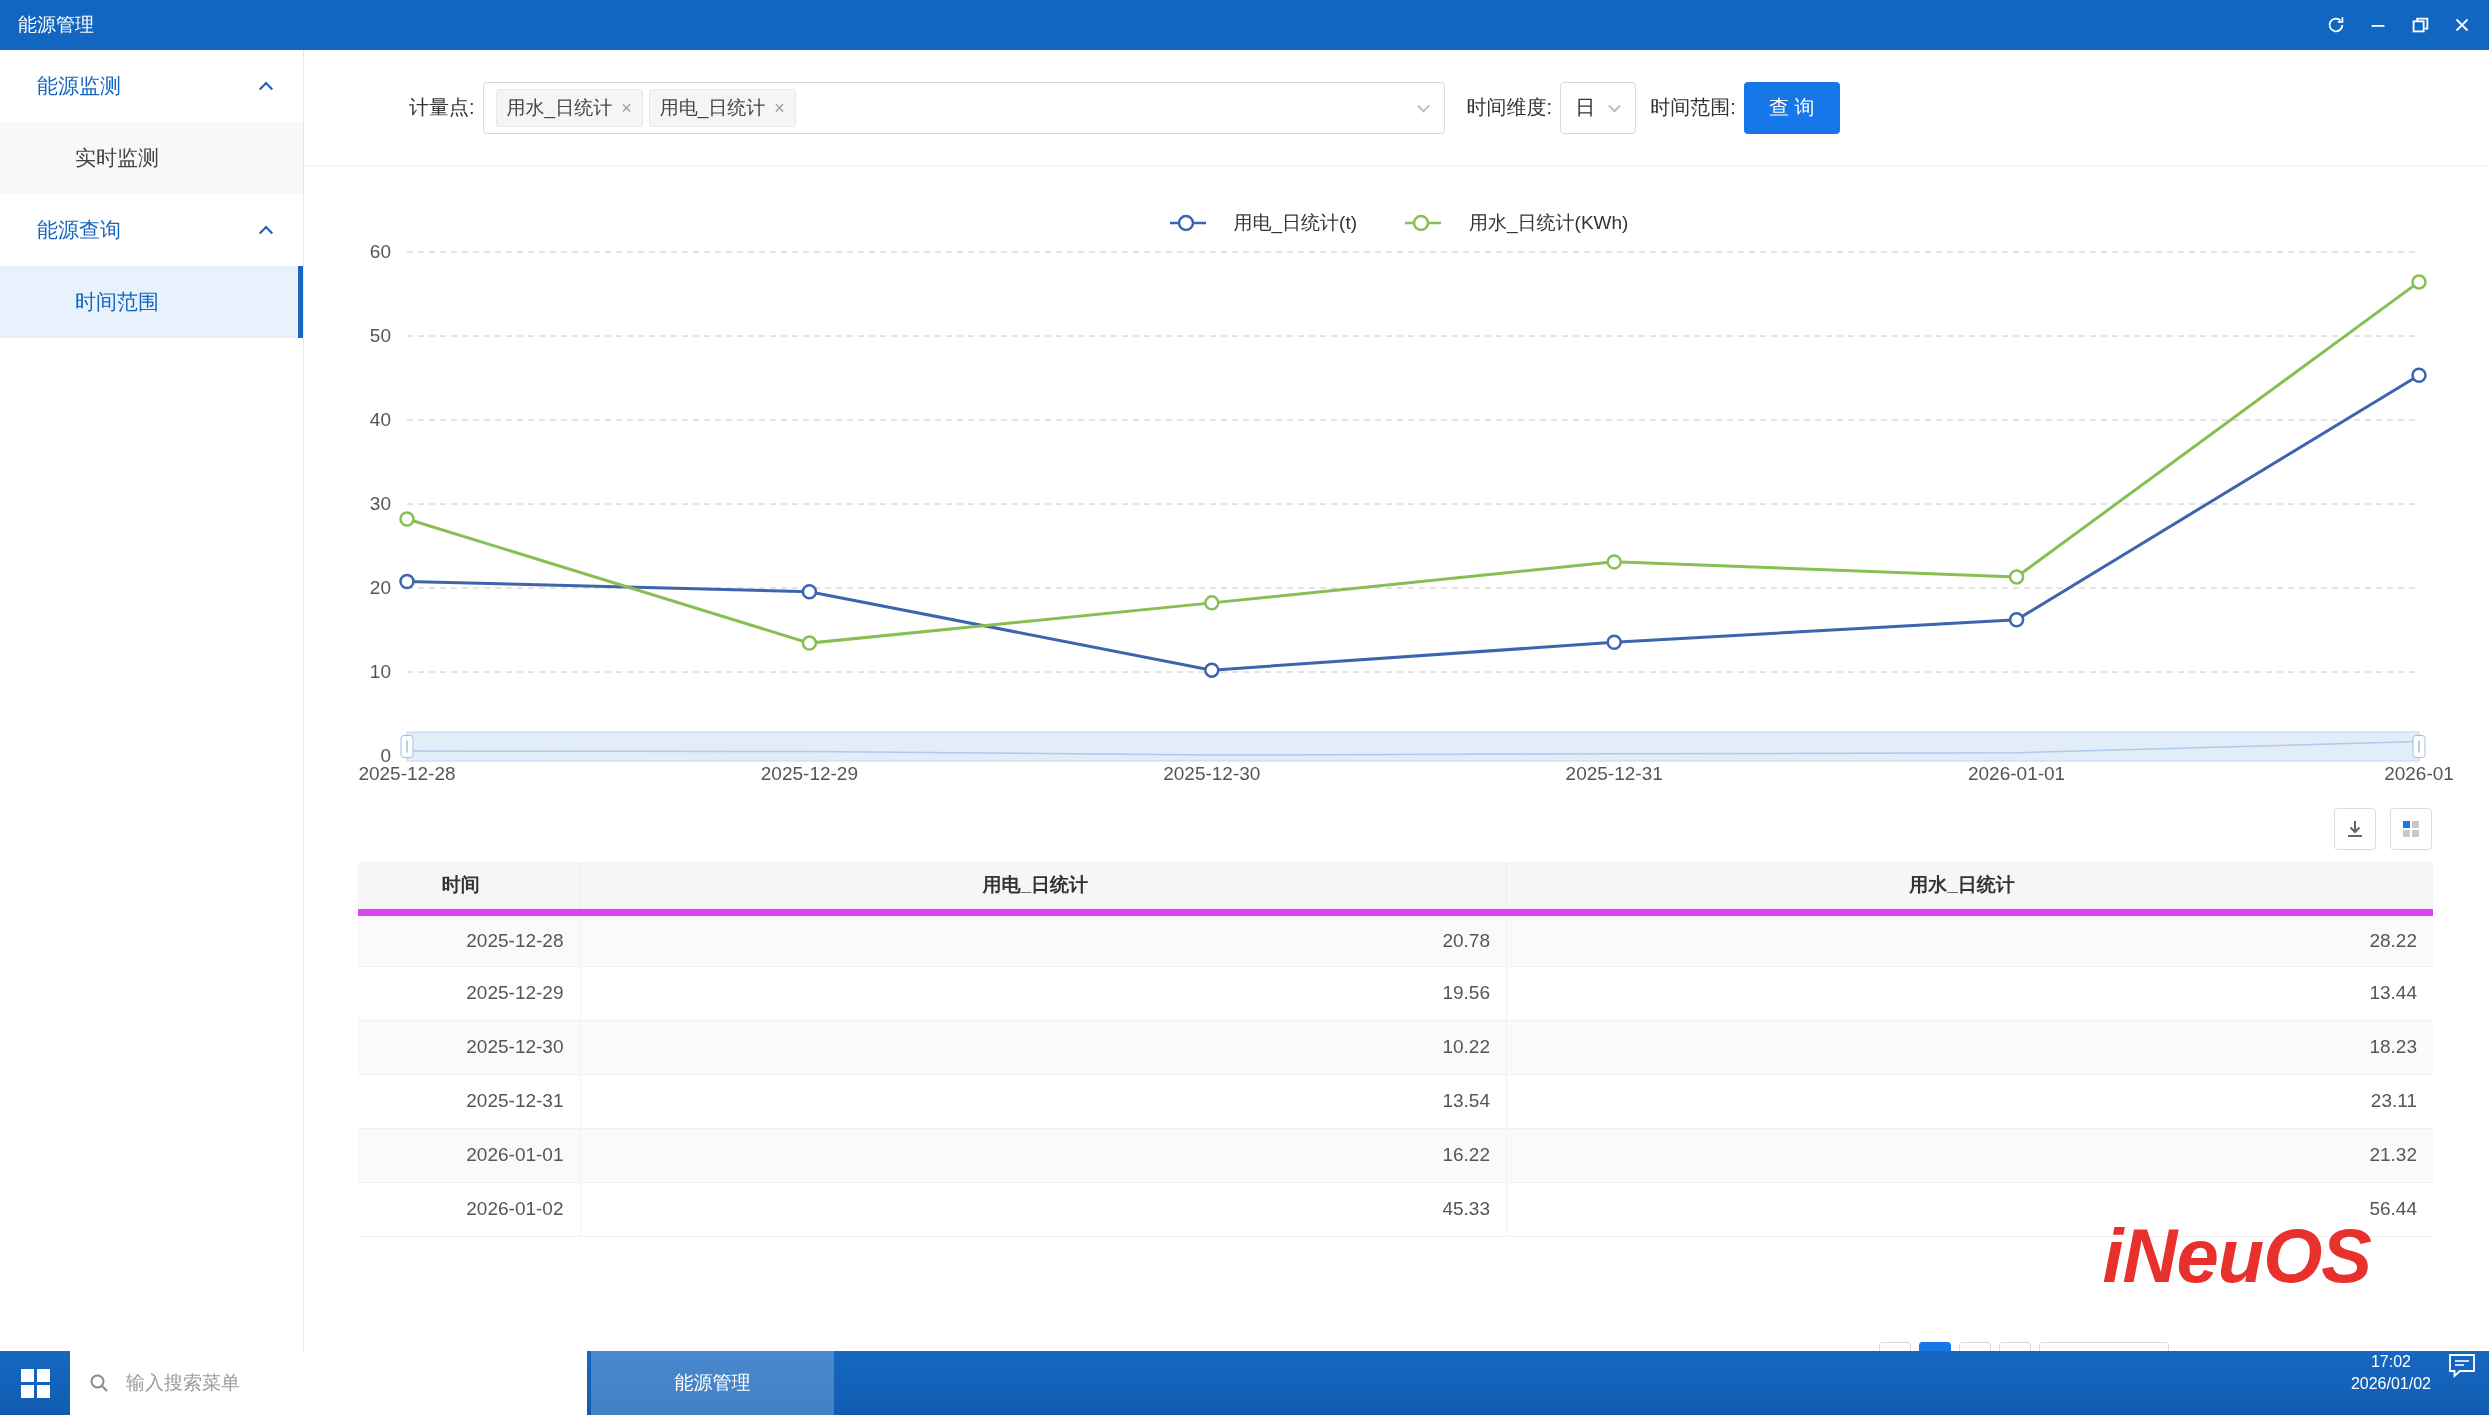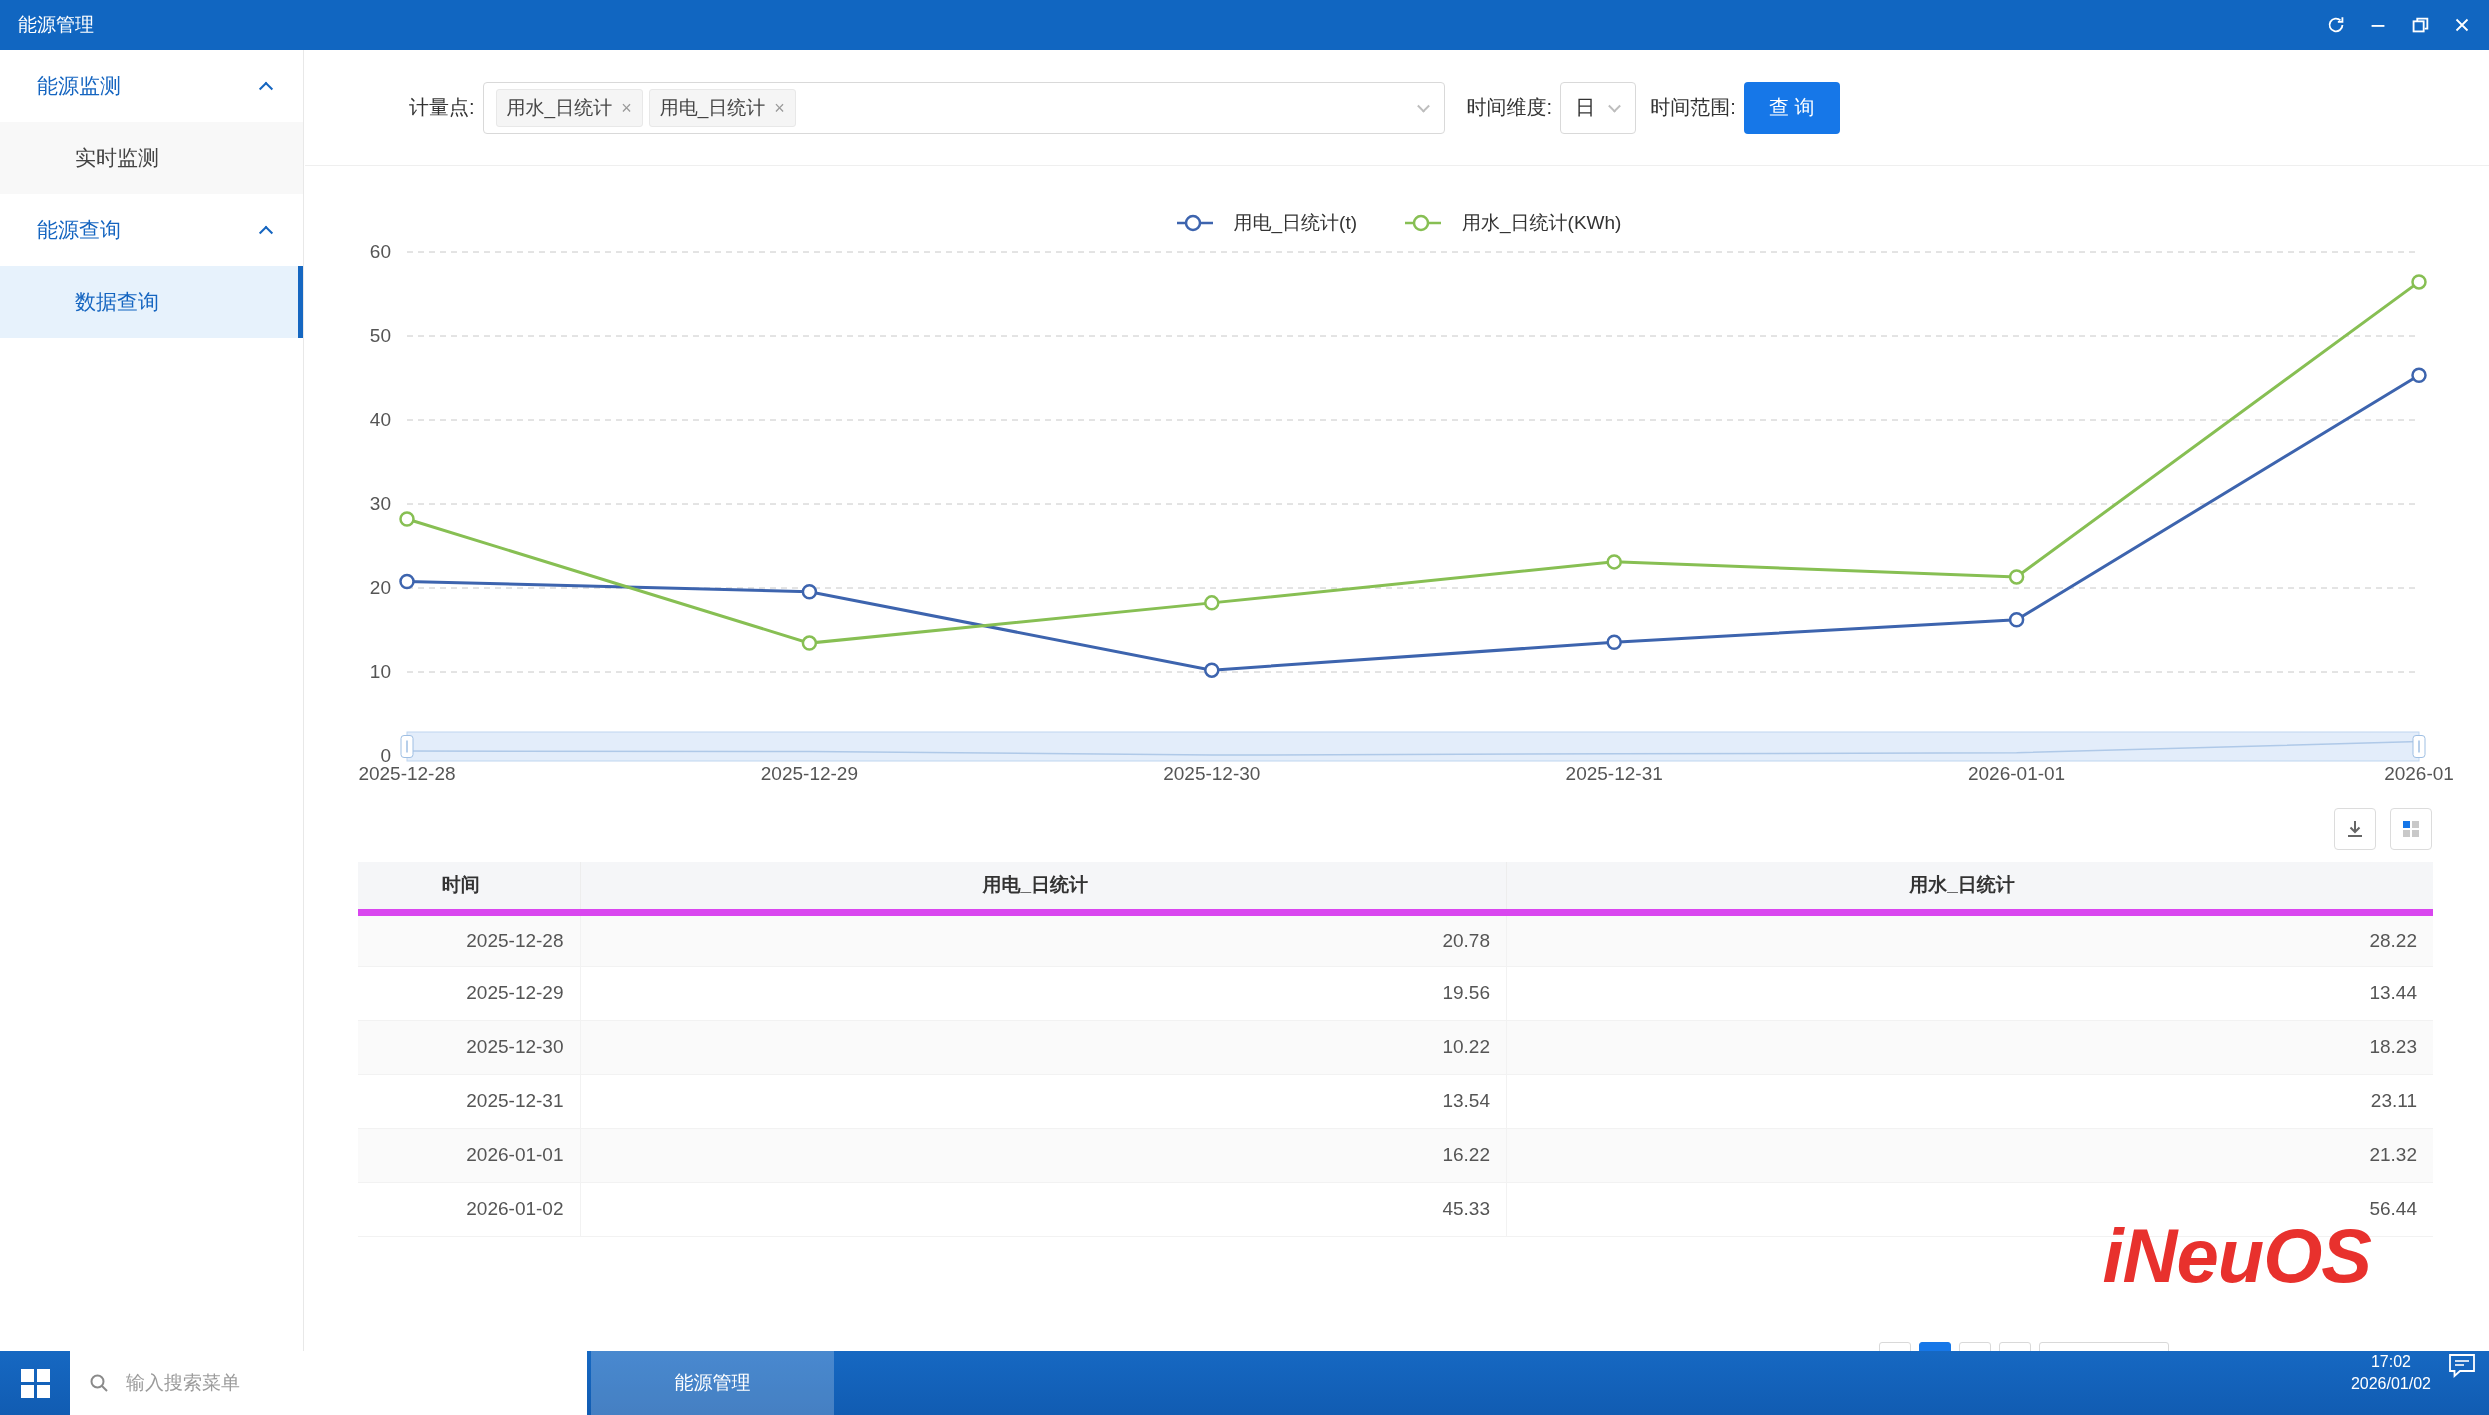--- a/index.html
+++ b/index.html
@@ -34,21 +34,21 @@
 .chev-down{position:absolute;right:16px;top:50%;width:9px;height:9px;border-right:2px solid #BDBDBD;border-bottom:2px solid #BDBDBD;transform:translateY(-70%) rotate(45deg)}
 .sselect{width:76px;height:52px;border:1px solid #D9D9D9;border-radius:4px;display:flex;align-items:center;padding-left:14px;position:relative;margin-right:14px;font-size:20px;cursor:pointer}
 .rangepicker{width:462px;height:52px;border:1px solid #D9D9D9;border-radius:4px;display:flex;align-items:center;padding:0 16px;font-size:20px;color:#333;margin-right:31px;cursor:pointer}
 .rp-arrow{color:#B5B5B5;margin:0 30px}
 .cal-icon{margin-left:auto}
 .query-btn{width:96px;height:52px;background:#1677E8;border:none;border-radius:4px;color:#fff;font-size:20px;cursor:pointer;font-family:inherit}
 
 
 .chart-area{position:absolute;top:116px;left:0;width:2186px;height:660px}
 .legend{position:absolute;top:44px;left:0;right:0;display:flex;justify-content:center;gap:46px;align-items:center;font-size:19px;color:#333;z-index:3}
-.legend-item{display:flex;align-items:center;gap:19px;cursor:pointer}
+.legend-item{display:flex;align-items:center;gap:26px;cursor:pointer}
 #chart{position:absolute;top:0;left:0}
 
 
 .table-toolbar{position:absolute;top:758px;right:57px;display:flex;gap:14px}
 .tool-btn{width:42px;height:42px;border:1px solid #DCDCDC;border-radius:4px;background:#fff;display:flex;align-items:center;justify-content:center;cursor:pointer}
 
 
 .data-table-wrap{position:absolute;left:53px;right:56px;top:812px}
 table{width:100%;border-collapse:collapse;table-layout:fixed;font-size:19px}
 thead th{height:50px;background:#F5F6F8;color:#333;font-weight:600;text-align:center;padding-right:16px;border-right:1px solid #EDEDED;border-bottom:7px solid #d946ef}
@@ -113,21 +113,21 @@
     <i class="chev"></i>
   </div>
   <div class="menu-child subtle">
     <span>实时监测</span>
   </div>
   <div class="menu-parent">
     <span>能源查询</span>
     <i class="chev"></i>
   </div>
   <div class="menu-child active">
-    <span>数据查询</span>
+    <span>时间范围</span>
   </div>
 </aside>
 
 <main class="main">
 
   <div class="filterbar">
     <span class="flabel">计量点:</span>
     <div class="mselect">
       <span class="tag">
         <span>用水_日统计</span>

